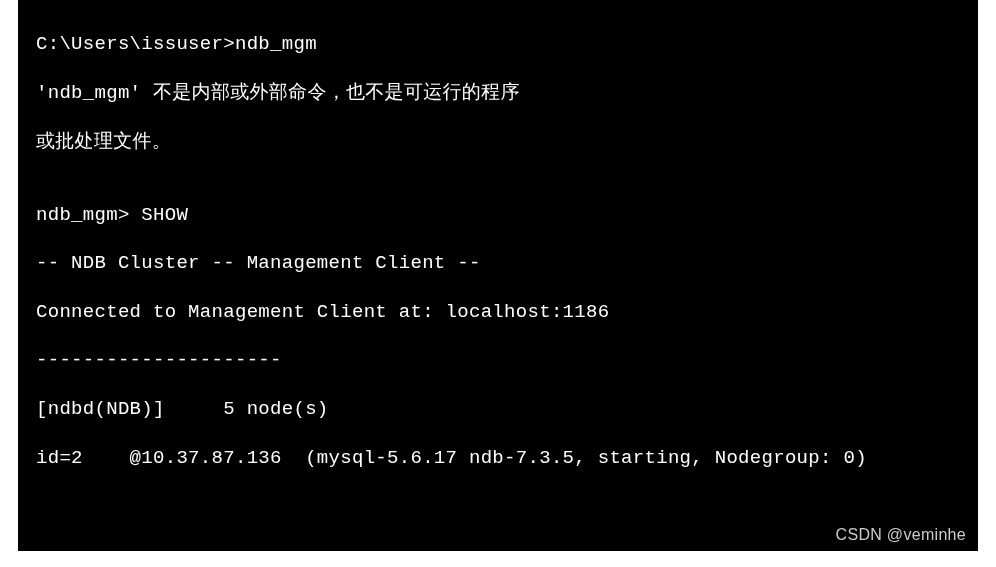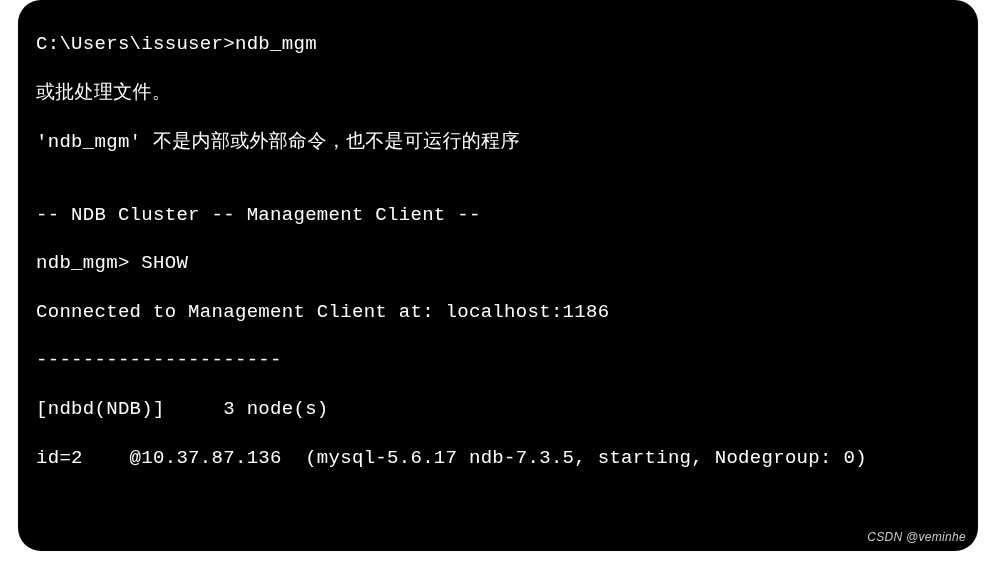--- a/index.html
+++ b/index.html
@@ -19,48 +19,46 @@
       font-size: 19px;
       line-height: 1.28;
       width: 960px;
       height: 551px;
       margin-left: 18px;
       box-sizing: border-box;
       position: relative;
       white-space: pre;
       font-weight: 400;
       letter-spacing: 0.3px;
-      border-radius: 23px;
     }
     .line {
       display: block;
     }
     .watermark {
       position: absolute;
       bottom: 6px;
       right: 12px;
       color: #cccccc;
-      font-size: 12px;
+      font-size: 16px;
       font-family: Arial, sans-serif;
-      font-style: italic;
     }
   </style>
 </head>
 <body>
 
 <div class="terminal">
 <span class="line">C:\Users\issuser&gt;ndb_mgm</span>
+<span class="line">'ndb_mgm' 不是内部或外部命令，也不是可运行的程序</span>
 <span class="line">或批处理文件。</span>
-<span class="line">'ndb_mgm' 不是内部或外部命令，也不是可运行的程序</span>
 <span class="line"></span>
+<span class="line">ndb_mgm&gt; SHOW</span>
 <span class="line">-- NDB Cluster -- Management Client --</span>
-<span class="line">ndb_mgm&gt; SHOW</span>
 <span class="line">Connected to Management Client at: localhost:1186</span>
 <span class="line">---------------------</span>
-<span class="line">[ndbd(NDB)]     3 node(s)</span>
+<span class="line">[ndbd(NDB)]     5 node(s)</span>
 <span class="line">id=2    @10.37.87.136  (mysql-5.6.17 ndb-7.3.5, starting, Nodegroup: 0)</span>
 
 <span class="line"></span>
 
 
 <span class="line"></span>
 
 
 
 <span class="line"></span>

